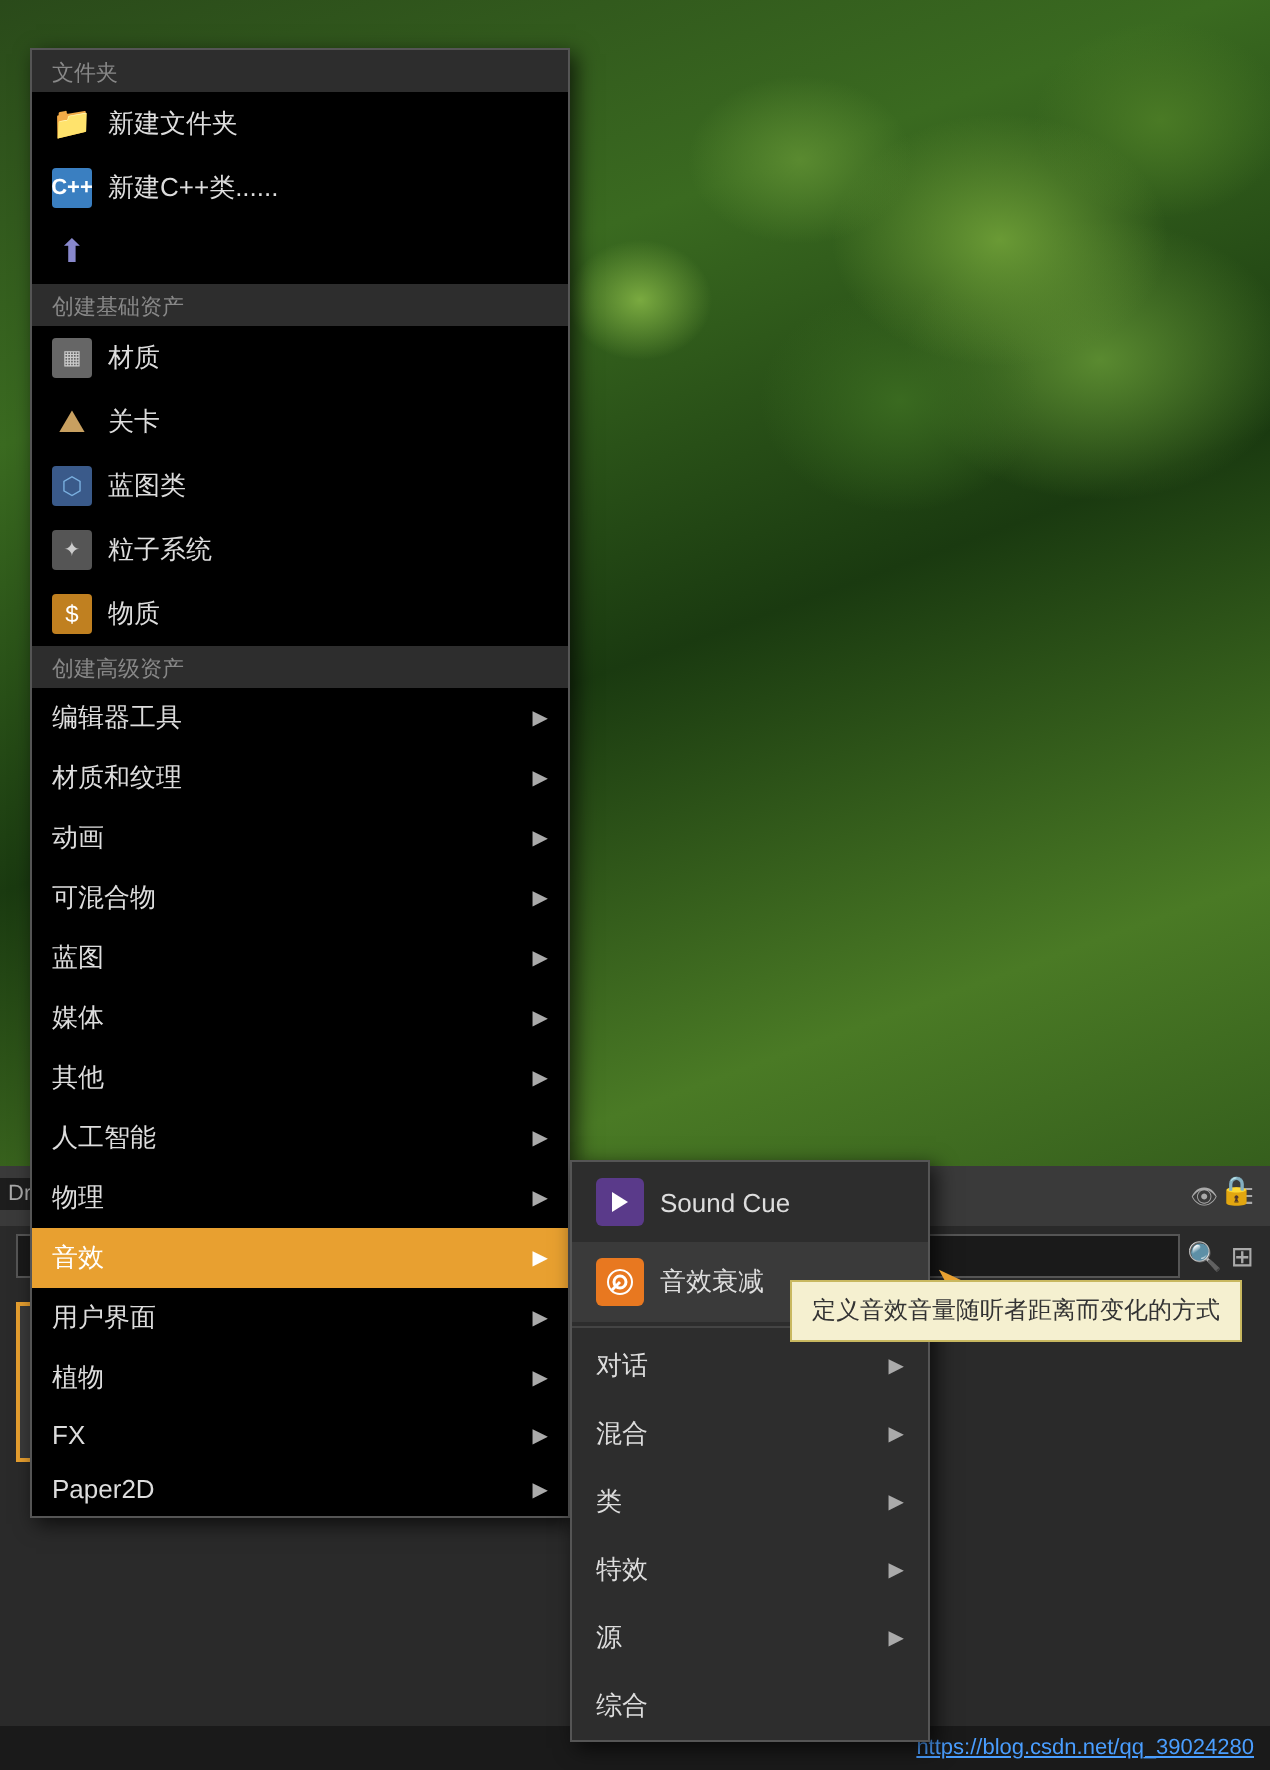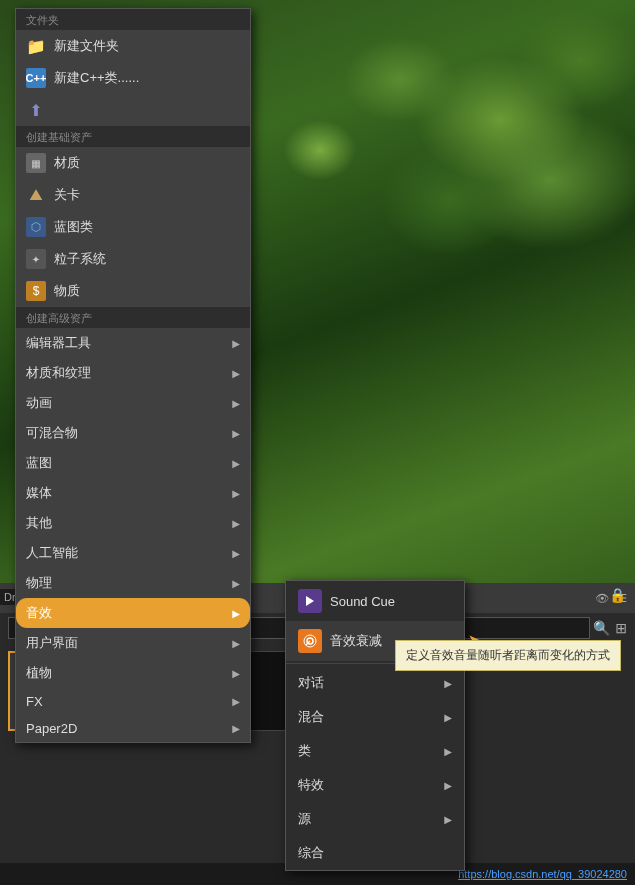--- a/index.html
+++ b/index.html
@@ -116,24 +116,24 @@
       position: absolute;
       right: 8px;
       top: 4px;
       color: #aaa;
       font-size: 14px;
     }
 
     
     #main-menu {
       position: absolute;
-      top: 8px;
+      top: 24px;
       left: 15px;
-      width: 236px;
-      background: #404040;
+      width: 270px;
+      background: #000000;
       border: 1px solid #555;
       z-index: 100;
       box-shadow: 3px 3px 10px rgba(0,0,0,0.7);
     }
 
     .menu-section-label {
       color: #888;
       font-size: 11px;
       padding: 4px 10px 2px;
       background: #2d2d2d;
@@ -145,21 +145,20 @@
       padding: 6px 10px;
       color: #ddd;
       cursor: pointer;
       gap: 8px;
       position: relative;
     }
 
     .menu-item:hover, .menu-item.highlighted {
       background: #e8a030;
       color: #fff;
-      border-radius: 11px;
     }
 
     .menu-item.highlighted {
       background: #e8a030;
     }
 
     .menu-item .icon {
       width: 20px;
       height: 20px;
       display: flex;

